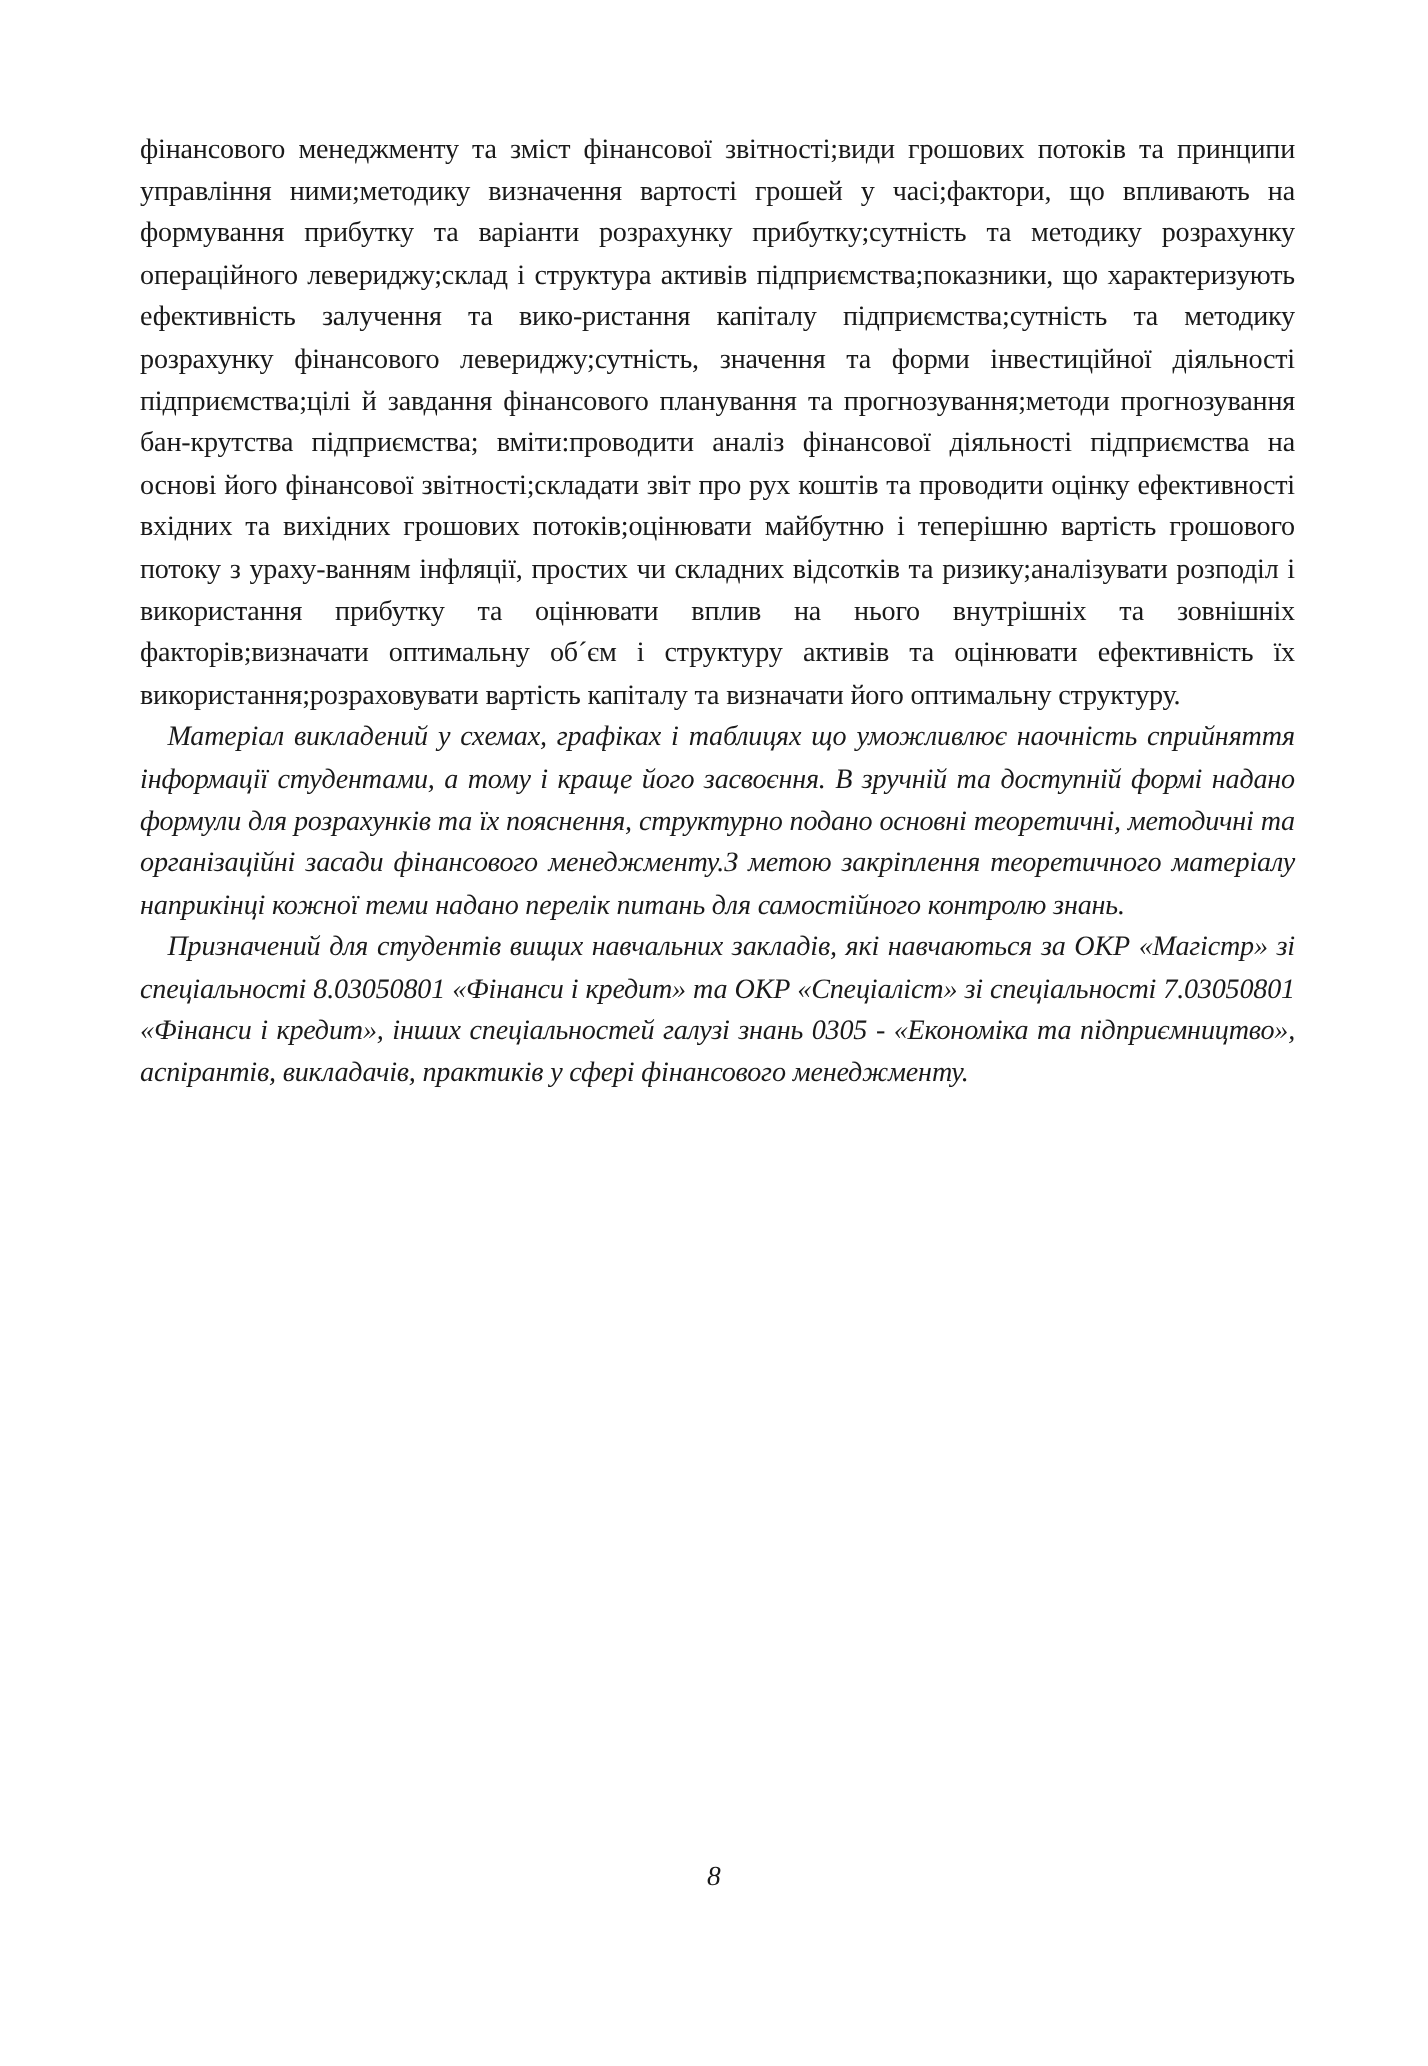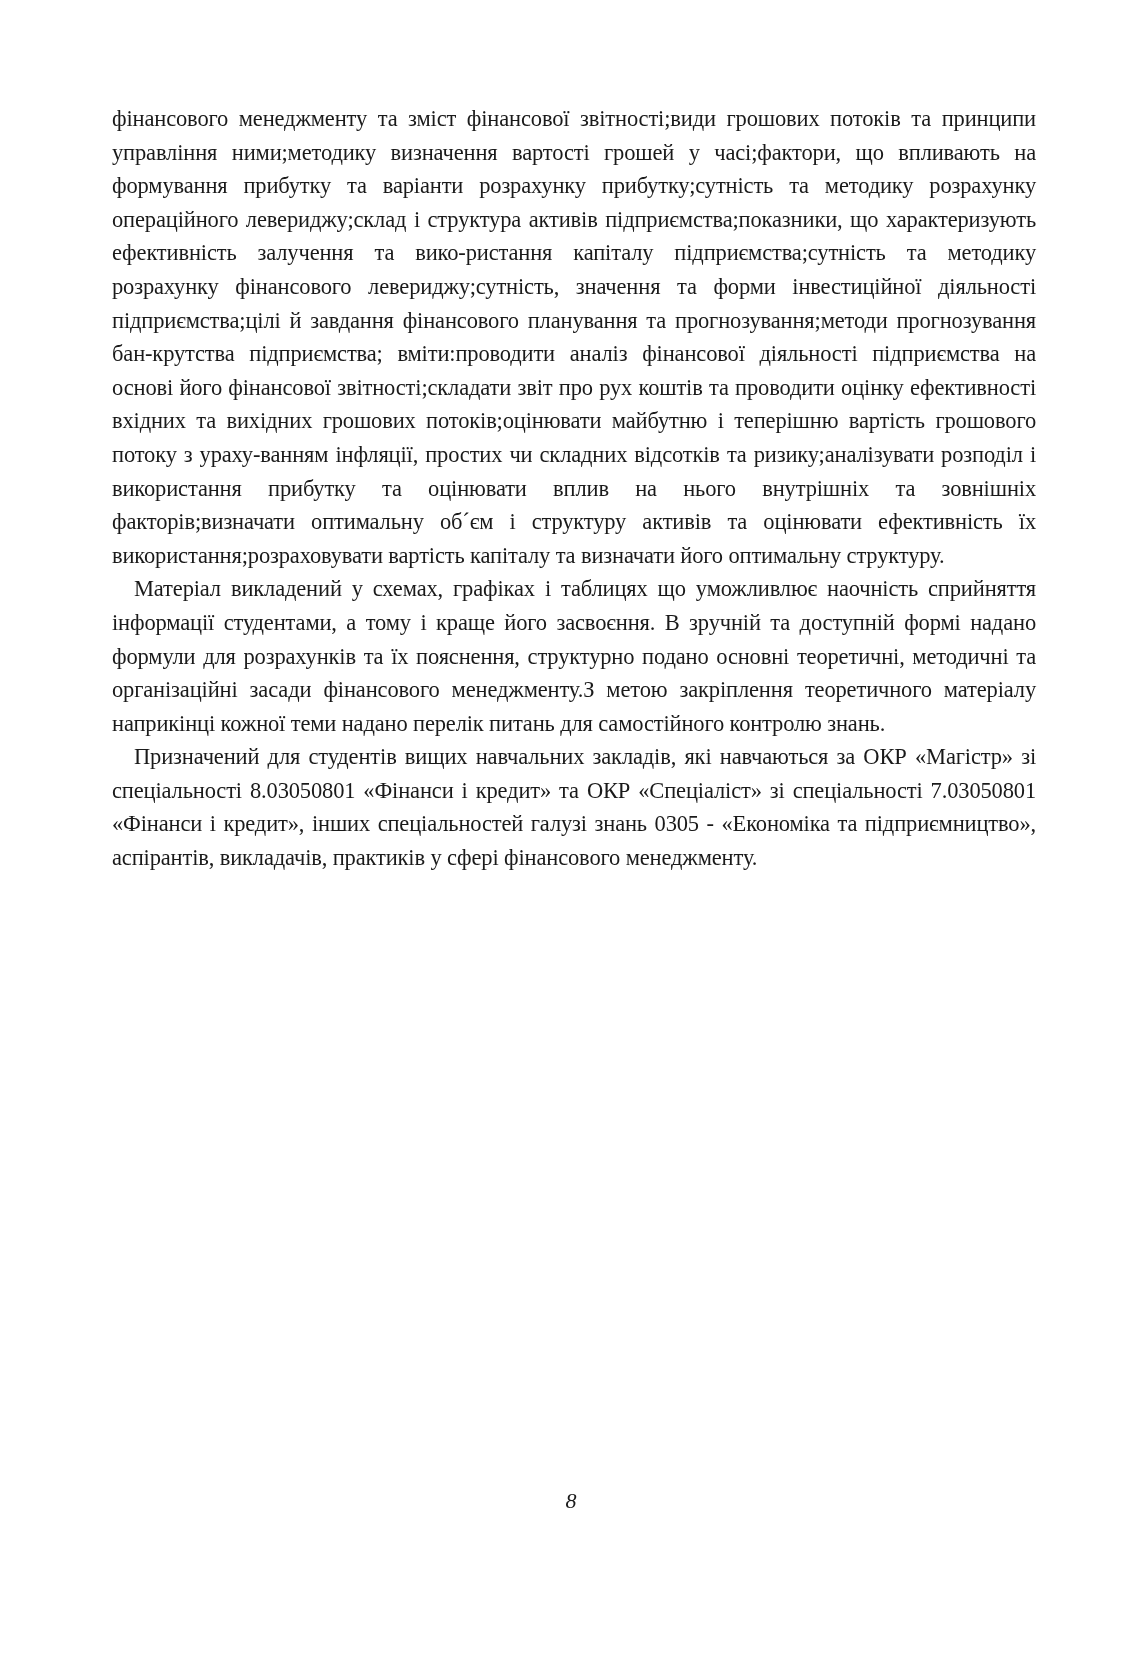--- a/index.html
+++ b/index.html
@@ -8,21 +8,21 @@
       position: absolute; left: 0; top: 0; width: 1142px; height: 1273px;
       background: #ffffff;
     }
     .body-text {
       position: absolute; left: 112px; top: 102px; width: 924px;
       font-family: "Liberation Serif", "DejaVu Serif", serif;
       font-size: 22.5px; line-height: 33.6px; color: #1a1a1a;
       text-align: justify; letter-spacing: -0.15px;
     }
     .para { margin: 0; padding: 0; }
-    .para.indent { text-indent: 22px; }
+    .para.indent { text-indent: 22px; font-style: italic; }
     .page-number {
       position: absolute; left: 0; width: 1142px; top: 1488px;
       text-align: center;
       font-family: "Liberation Serif", "DejaVu Serif", serif;
       font-style: italic; font-size: 22px; color: #1a1a1a;
     }
   </style>
 </head>
 <body>
 

